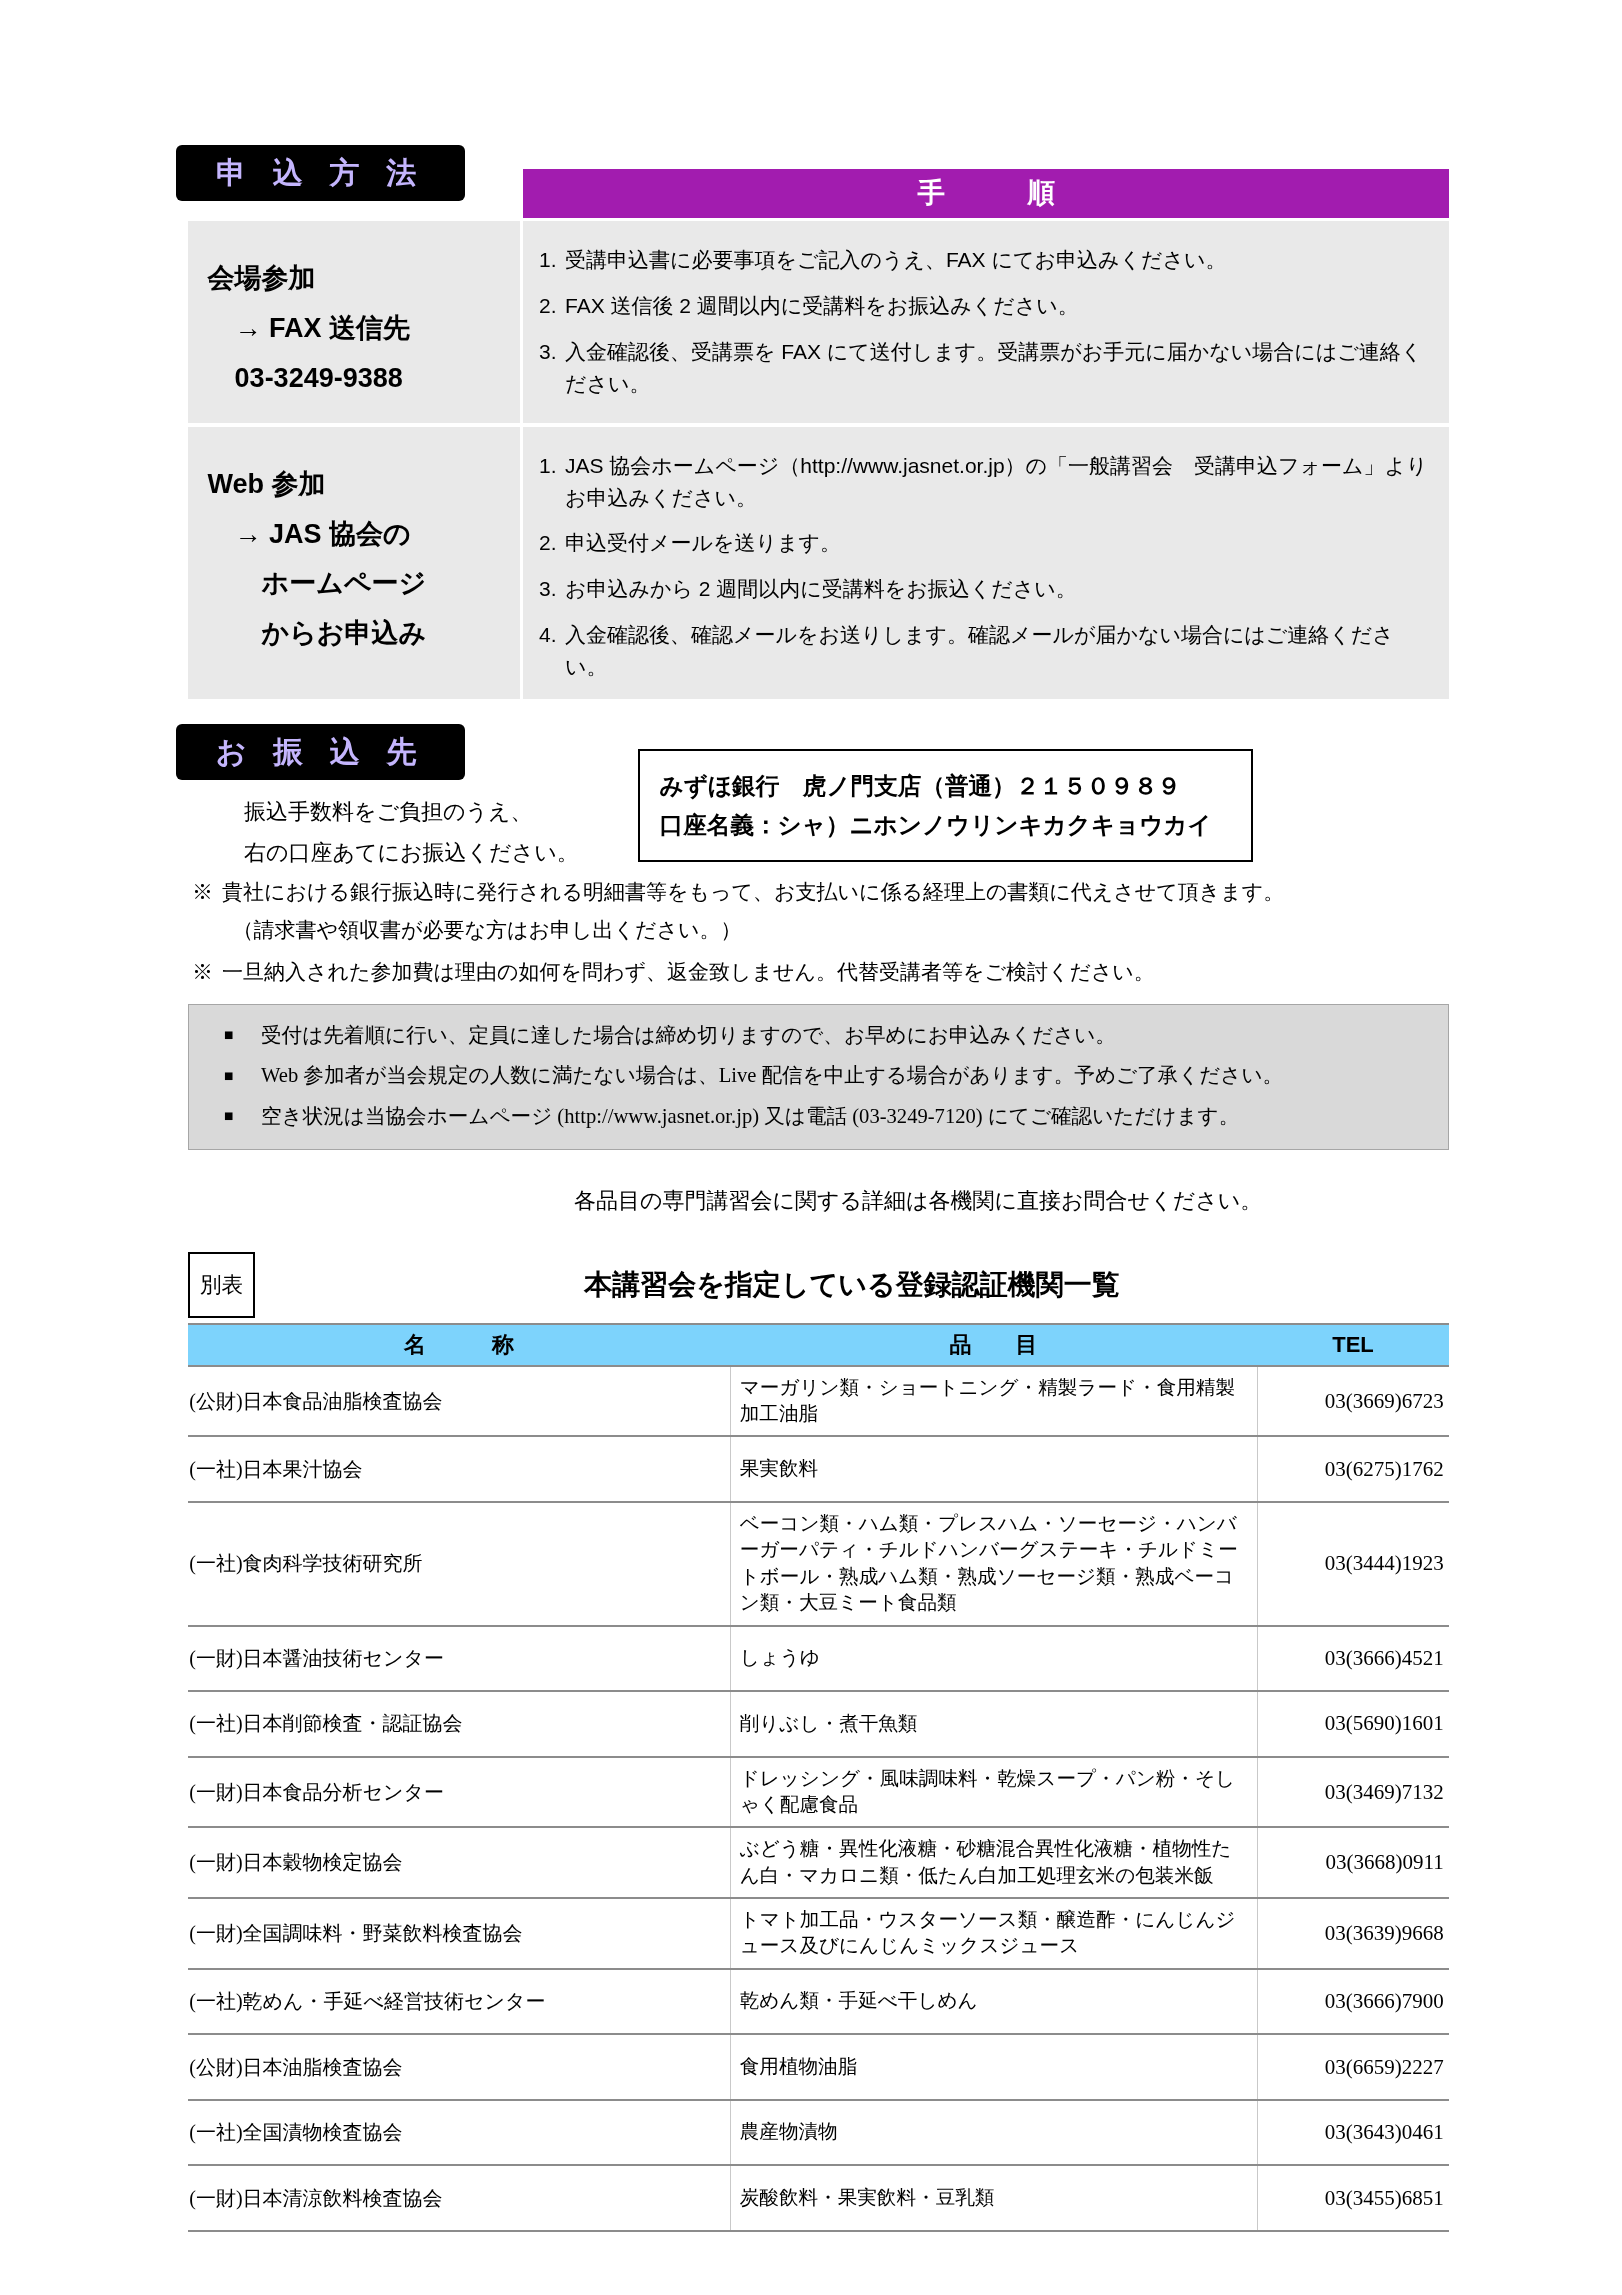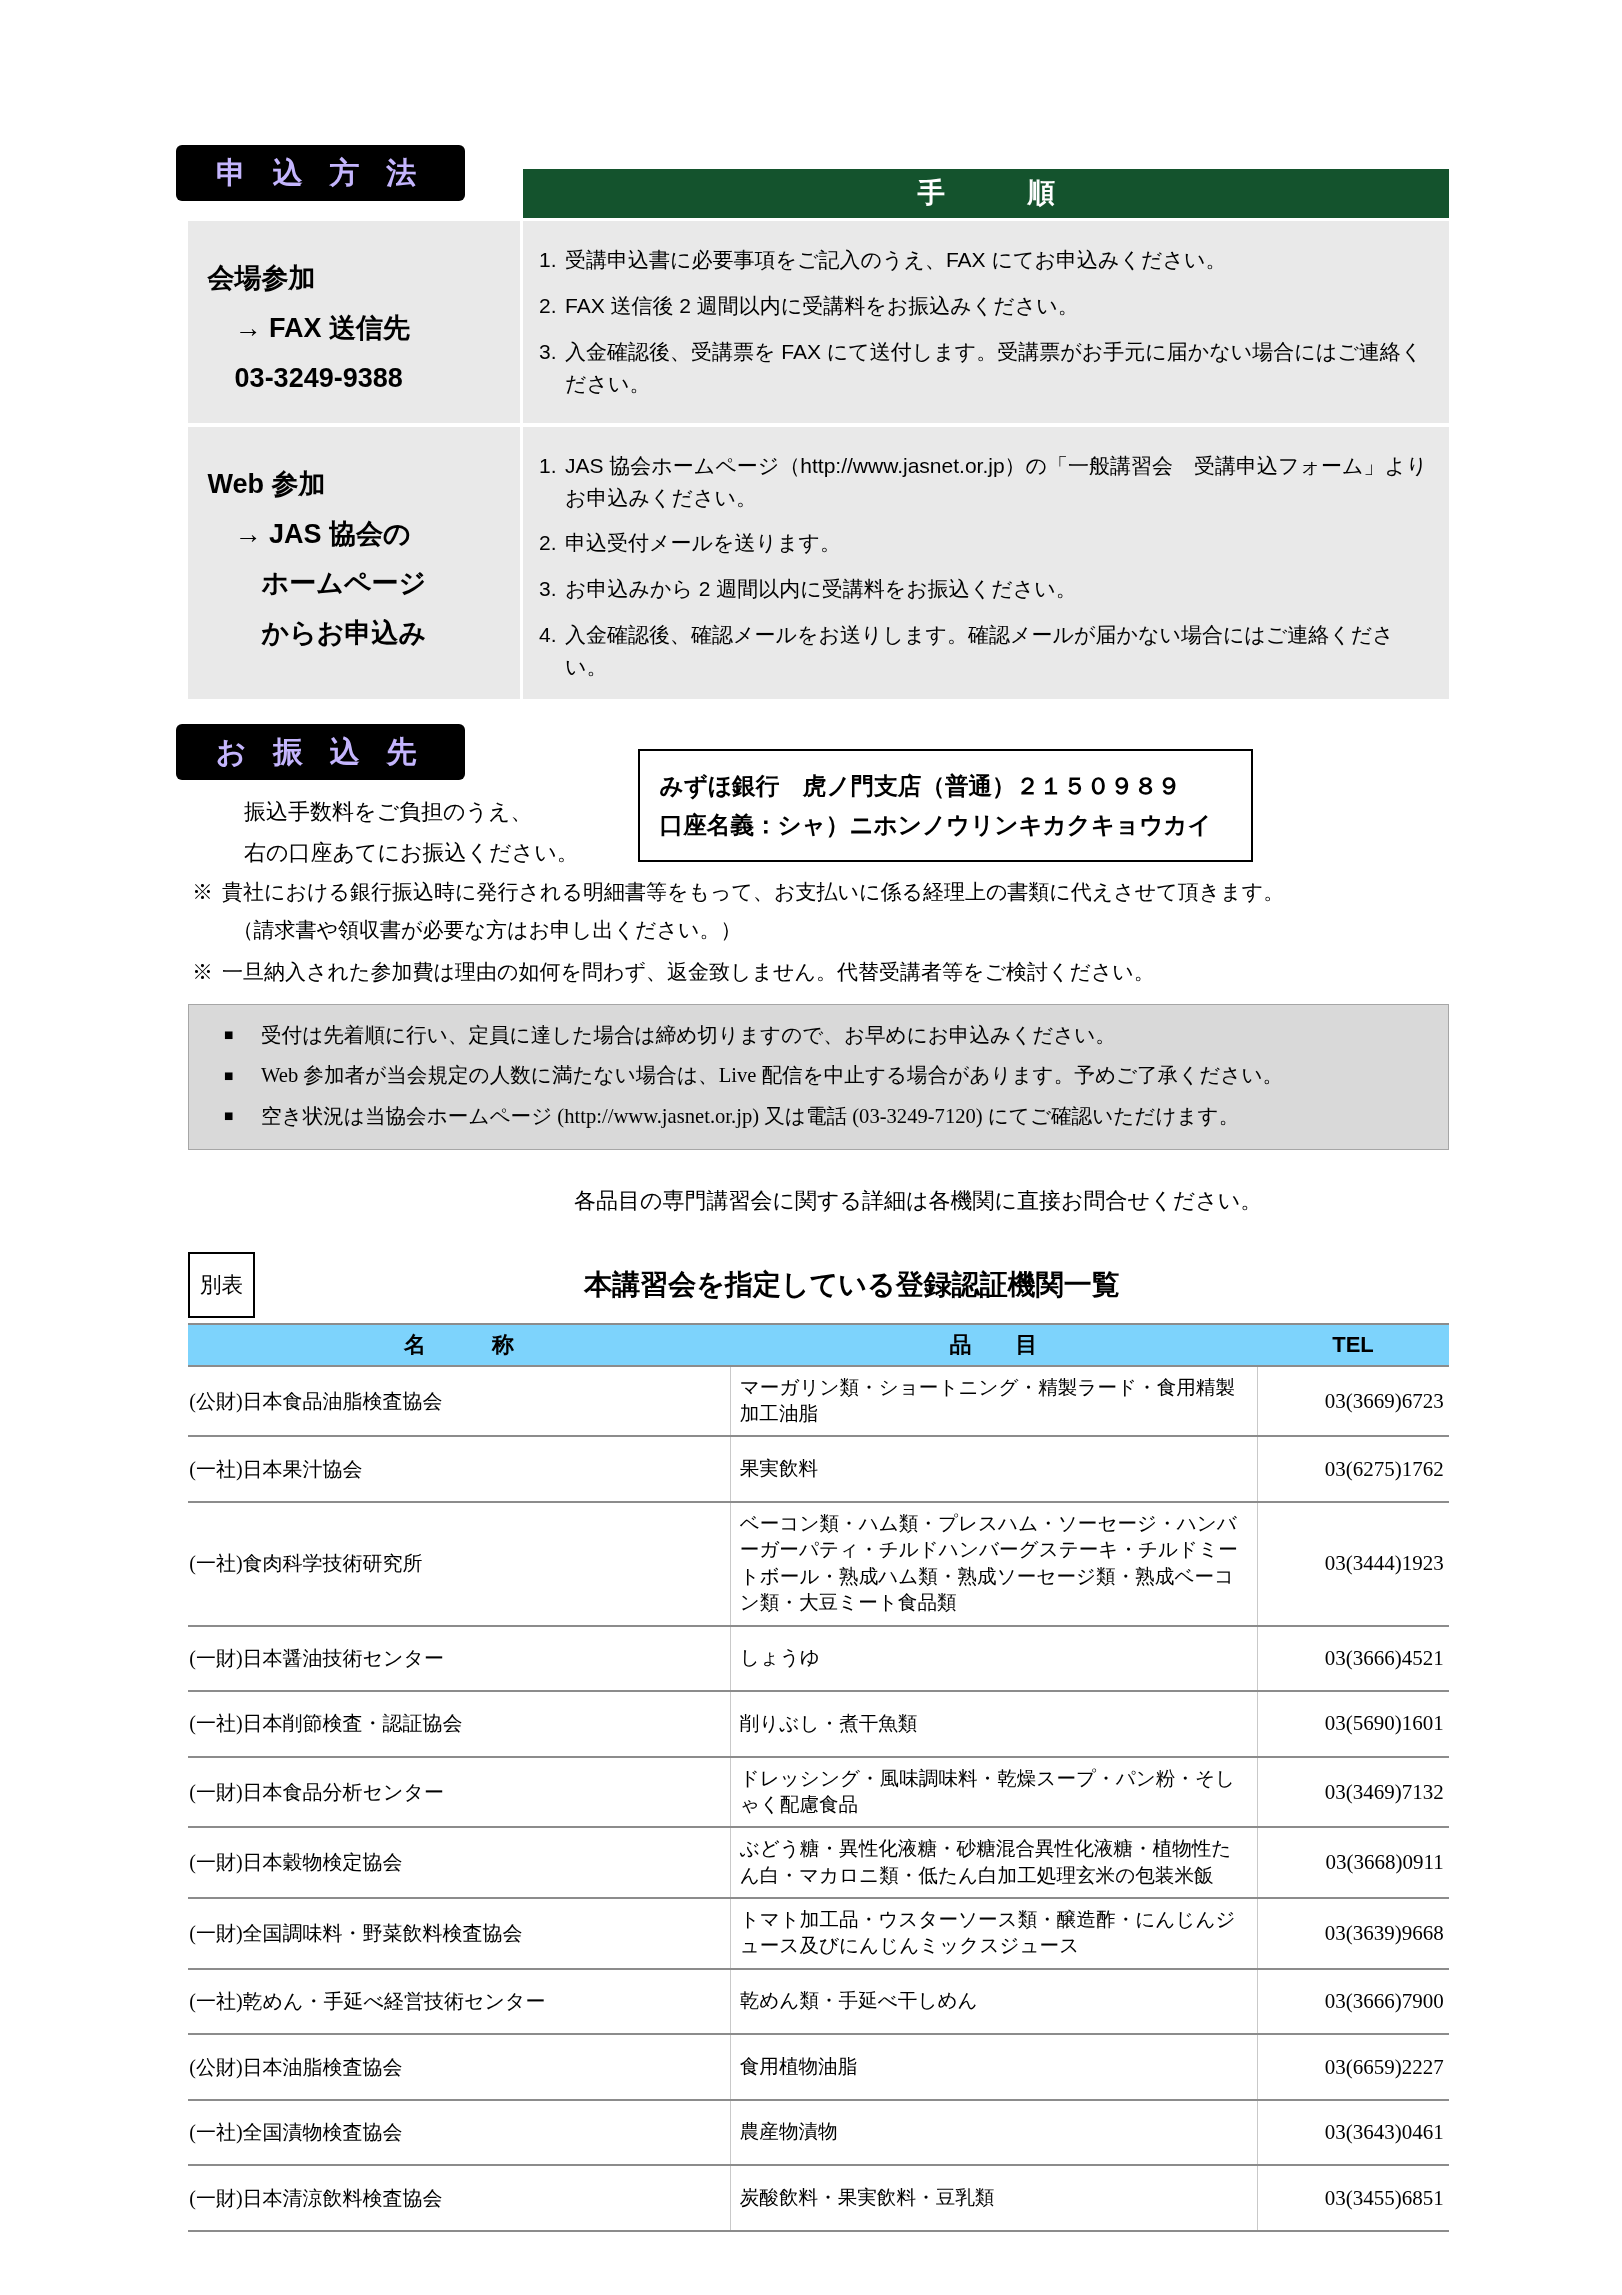--- a/index.html
+++ b/index.html
@@ -24,21 +24,21 @@
     border-radius:6px;
   }
 
   
   .apply-section { position:relative; padding-top:23.6px; margin-top:145px; }
   .apply-label { left:-11.8px; top:0; width:289px; height:56px; font-size:30px; letter-spacing:9.2px; }
   .t1 { width:100%; }
   .t1-header { display:grid; grid-template-columns:332px 1fr; column-gap:3.3px; }
   .t1-h-left { background:transparent; }
   .t1-h-right {
-    background:#14532d; color:#fff; height:49px;
+    background:#a21caf; color:#fff; height:49px;
     font-family:"Liberation Sans","DejaVu Sans",sans-serif;
     font-weight:bold; font-size:27.5px;
     display:flex; align-items:center; justify-content:center;
   }
   .t1-row { display:grid; grid-template-columns:332px 1fr; column-gap:3.3px; margin-top:3.3px; }
   .t1-method {
     background:#e9e9e9; padding:33px 6.5px 19.6px 19.6px;
     font-family:Liberation Sans, sans-serif;
     font-weight:bold; font-size:27px; line-height:1.85;
     white-space:pre;

